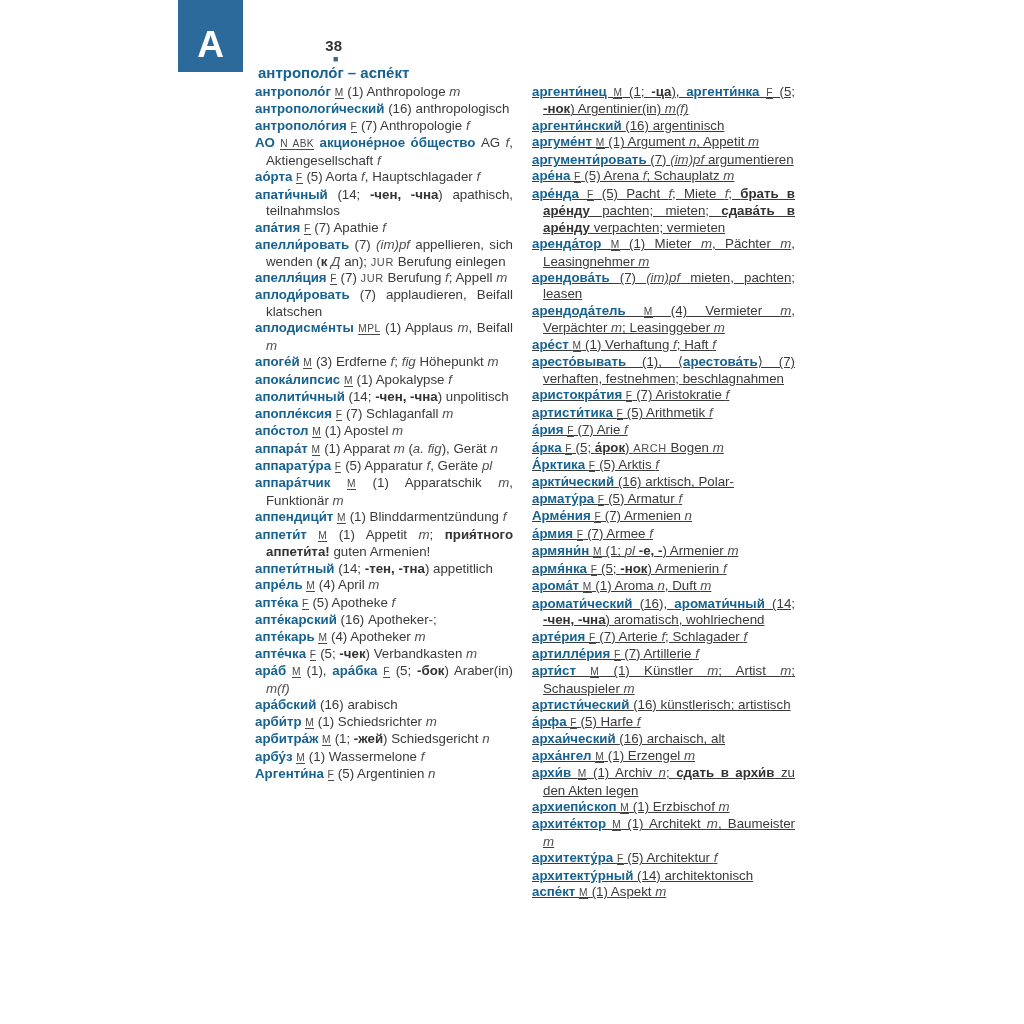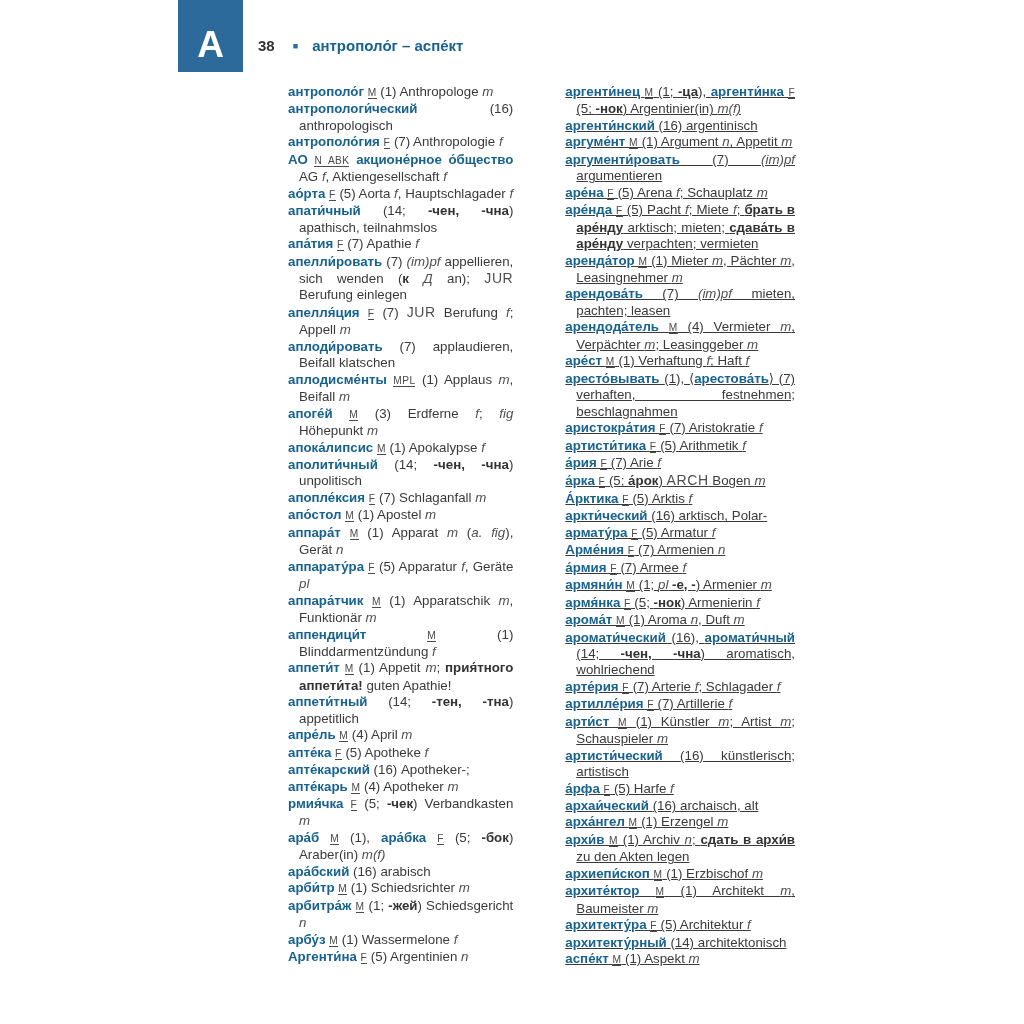--- a/index.html
+++ b/index.html
@@ -13,42 +13,42 @@
     font-family:"Liberation Sans","DejaVu Sans",sans-serif;color:var(--text);
   }
   .tab{
     position:absolute;left:178px;top:0;width:65px;height:72px;
     background:var(--accent);color:#fff;
     display:flex;align-items:flex-end;justify-content:center;
     font-size:37px;font-weight:bold;padding-bottom:6px;box-sizing:border-box;
   }
   .header{
     position:absolute;left:258px;top:37px;display:flex;align-items:center;
-    font-size:15px;font-weight:bold;
+    font-size:15px;font-weight:bold;flex-direction:column;
   }
   .pagenum{color:#333;}
   .bullet{color:var(--accent);font-size:9px;margin:0 14px 0 18px;}
   .guide{color:var(--headword);}
   .columns{
     position:absolute;left:255px;top:84px;width:540px;display:flex;gap:19px;
   }
-  .col{width:258px;margin-left:33px;}
+  .col{width:258px;}
   .col2{width:263px;text-decoration:underline;}
   .entry{
     margin:0;padding:0 0 0 11px;text-indent:-11px;
     font-size:13.3px;line-height:16.45px;text-align:justify;color:var(--text);
   }
   .hw{color:var(--headword);font-weight:bold;}
   .gm{
     font-size:10.2px;letter-spacing:0.4px;color:#4a4a4a;
     border-bottom:1px solid #4a4a4a;padding-bottom:0px;
   }
   .it{font-style:italic;color:#4f4f4f;}
   .bd{font-weight:bold;color:#333;}
-  .sc{font-size:14px;letter-spacing:0.6px;color:#4f4f4f;}
+  .sc{font-size:11px;letter-spacing:0.6px;color:#4f4f4f;}
 </style>
 </head>
 <body>
 
 <div class="page">
   <div class="tab">
     <span>A</span>
   </div>
   <div class="header">
     <span class="pagenum">38</span>
@@ -70,41 +70,41 @@
         <p class="entry"><span class="hw">аплодисме́нты </span><span class="gm">MPL</span><span> (1) Applaus </span><span class="it">m</span><span>, Beifall </span><span class="it">m</span></p>
         <p class="entry"><span class="hw">апоге́й </span><span class="gm">M</span><span> (3) Erdferne </span><span class="it">f</span><span>; </span><span class="it">fig</span><span> Höhepunkt </span><span class="it">m</span></p>
         <p class="entry"><span class="hw">апока́липсис </span><span class="gm">M</span><span> (1) Apokalypse </span><span class="it">f</span></p>
         <p class="entry"><span class="hw">аполити́чный </span><span>(14; </span><span class="bd">-чен, -чна</span><span>) unpolitisch</span></p>
         <p class="entry"><span class="hw">апопле́ксия </span><span class="gm">F</span><span> (7) Schlaganfall </span><span class="it">m</span></p>
         <p class="entry"><span class="hw">апо́стол </span><span class="gm">M</span><span> (1) Apostel </span><span class="it">m</span></p>
         <p class="entry"><span class="hw">аппара́т </span><span class="gm">M</span><span> (1) Apparat </span><span class="it">m</span><span> (</span><span class="it">a. fig</span><span>), Gerät </span><span class="it">n</span></p>
         <p class="entry"><span class="hw">аппарату́ра </span><span class="gm">F</span><span> (5) Apparatur </span><span class="it">f</span><span>, Geräte </span><span class="it">pl</span></p>
         <p class="entry"><span class="hw">аппара́тчик </span><span class="gm">M</span><span> (1) Apparatschik </span><span class="it">m</span><span>, Funktionär </span><span class="it">m</span></p>
         <p class="entry"><span class="hw">аппендици́т </span><span class="gm">M</span><span> (1) Blinddarmentzündung </span><span class="it">f</span></p>
-        <p class="entry"><span class="hw">аппети́т </span><span class="gm">M</span><span> (1) Appetit </span><span class="it">m</span><span>; </span><span class="bd">прия́тного аппети́та!</span><span> guten Apathie!</span></p>
+        <p class="entry"><span class="hw">аппети́т </span><span class="gm">M</span><span> (1) Appetit </span><span class="it">m</span><span>; </span><span class="bd">прия́тного аппети́та!</span><span> guten Armenien!</span></p>
         <p class="entry"><span class="hw">аппети́тный </span><span>(14; </span><span class="bd">-тен, -тна</span><span>) appetitlich</span></p>
         <p class="entry"><span class="hw">апре́ль </span><span class="gm">M</span><span> (4) April </span><span class="it">m</span></p>
         <p class="entry"><span class="hw">апте́ка </span><span class="gm">F</span><span> (5) Apotheke </span><span class="it">f</span></p>
         <p class="entry"><span class="hw">апте́карский </span><span>(16) Apotheker-;</span></p>
         <p class="entry"><span class="hw">апте́карь </span><span class="gm">M</span><span> (4) Apotheker </span><span class="it">m</span></p>
-        <p class="entry"><span class="hw">рмия́чка </span><span class="gm">F</span><span> (5; </span><span class="bd">-чек</span><span>) Verbandkasten </span><span class="it">m</span></p>
+        <p class="entry"><span class="hw">апте́чка </span><span class="gm">F</span><span> (5; </span><span class="bd">-чек</span><span>) Verbandkasten </span><span class="it">m</span></p>
         <p class="entry"><span class="hw">ара́б </span><span class="gm">M</span><span> (1), </span><span class="hw">ара́бка </span><span class="gm">F</span><span> (5; </span><span class="bd">-бок</span><span>) Araber(in) </span><span class="it">m(f)</span></p>
         <p class="entry"><span class="hw">ара́бский </span><span>(16) arabisch</span></p>
         <p class="entry"><span class="hw">арби́тр </span><span class="gm">M</span><span> (1) Schiedsrichter </span><span class="it">m</span></p>
         <p class="entry"><span class="hw">арбитра́ж </span><span class="gm">M</span><span> (1; </span><span class="bd">-жей</span><span>) Schiedsgericht </span><span class="it">n</span></p>
         <p class="entry"><span class="hw">арбу́з </span><span class="gm">M</span><span> (1) Wassermelone </span><span class="it">f</span></p>
         <p class="entry"><span class="hw">Аргенти́на </span><span class="gm">F</span><span> (5) Argentinien </span><span class="it">n</span></p>
       </div>
     <div class="col col2" id="col-right">
         <p class="entry"><span class="hw">аргенти́нец </span><span class="gm">M</span><span> (1; </span><span class="bd">-ца</span><span>), </span><span class="hw">аргенти́нка </span><span class="gm">F</span><span> (5; </span><span class="bd">-нок</span><span>) Argentinier(in) </span><span class="it">m(f)</span></p>
         <p class="entry"><span class="hw">аргенти́нский </span><span>(16) argentinisch</span></p>
         <p class="entry"><span class="hw">аргуме́нт </span><span class="gm">M</span><span> (1) Argument </span><span class="it">n</span><span>, Appetit </span><span class="it">m</span></p>
         <p class="entry"><span class="hw">аргументи́ровать </span><span>(7) </span><span class="it">(im)pf</span><span> argumentieren</span></p>
         <p class="entry"><span class="hw">аре́на </span><span class="gm">F</span><span> (5) Arena </span><span class="it">f</span><span>; Schauplatz </span><span class="it">m</span></p>
-        <p class="entry"><span class="hw">аре́нда </span><span class="gm">F</span><span> (5) Pacht </span><span class="it">f</span><span>; Miete </span><span class="it">f</span><span>; </span><span class="bd">брать в аре́нду</span><span> arktisch; mieten; </span><span class="bd">сдава́ть в аре́нду</span><span> verpachten; vermieten</span></p>
+        <p class="entry"><span class="hw">аре́нда </span><span class="gm">F</span><span> (5) Pacht </span><span class="it">f</span><span>; Miete </span><span class="it">f</span><span>; </span><span class="bd">брать в аре́нду</span><span> pachten; mieten; </span><span class="bd">сдава́ть в аре́нду</span><span> verpachten; vermieten</span></p>
         <p class="entry"><span class="hw">аренда́тор </span><span class="gm">M</span><span> (1) Mieter </span><span class="it">m</span><span>, Pächter </span><span class="it">m</span><span>, Leasingnehmer </span><span class="it">m</span></p>
         <p class="entry"><span class="hw">арендова́ть </span><span>(7) </span><span class="it">(im)pf</span><span> mieten, pachten; leasen</span></p>
         <p class="entry"><span class="hw">арендода́тель </span><span class="gm">M</span><span> (4) Vermieter </span><span class="it">m</span><span>, Verpächter </span><span class="it">m</span><span>; Leasinggeber </span><span class="it">m</span></p>
         <p class="entry"><span class="hw">аре́ст </span><span class="gm">M</span><span> (1) Verhaftung </span><span class="it">f</span><span>; Haft </span><span class="it">f</span></p>
         <p class="entry"><span class="hw">аресто́вывать </span><span>(1), ⟨</span><span class="hw">арестова́ть</span><span>⟩ (7) verhaften, festnehmen; beschlagnahmen</span></p>
         <p class="entry"><span class="hw">аристокра́тия </span><span class="gm">F</span><span> (7) Aristokratie </span><span class="it">f</span></p>
         <p class="entry"><span class="hw">артисти́тика </span><span class="gm">F</span><span> (5) Arithmetik </span><span class="it">f</span></p>
         <p class="entry"><span class="hw">а́рия </span><span class="gm">F</span><span> (7) Arie </span><span class="it">f</span></p>
         <p class="entry"><span class="hw">а́рка </span><span class="gm">F</span><span> (5; </span><span class="bd">а́рок</span><span>) </span><span class="sc">ARCH</span><span> Bogen </span><span class="it">m</span></p>
         <p class="entry"><span class="hw">А́рктика </span><span class="gm">F</span><span> (5) Arktis </span><span class="it">f</span></p>

